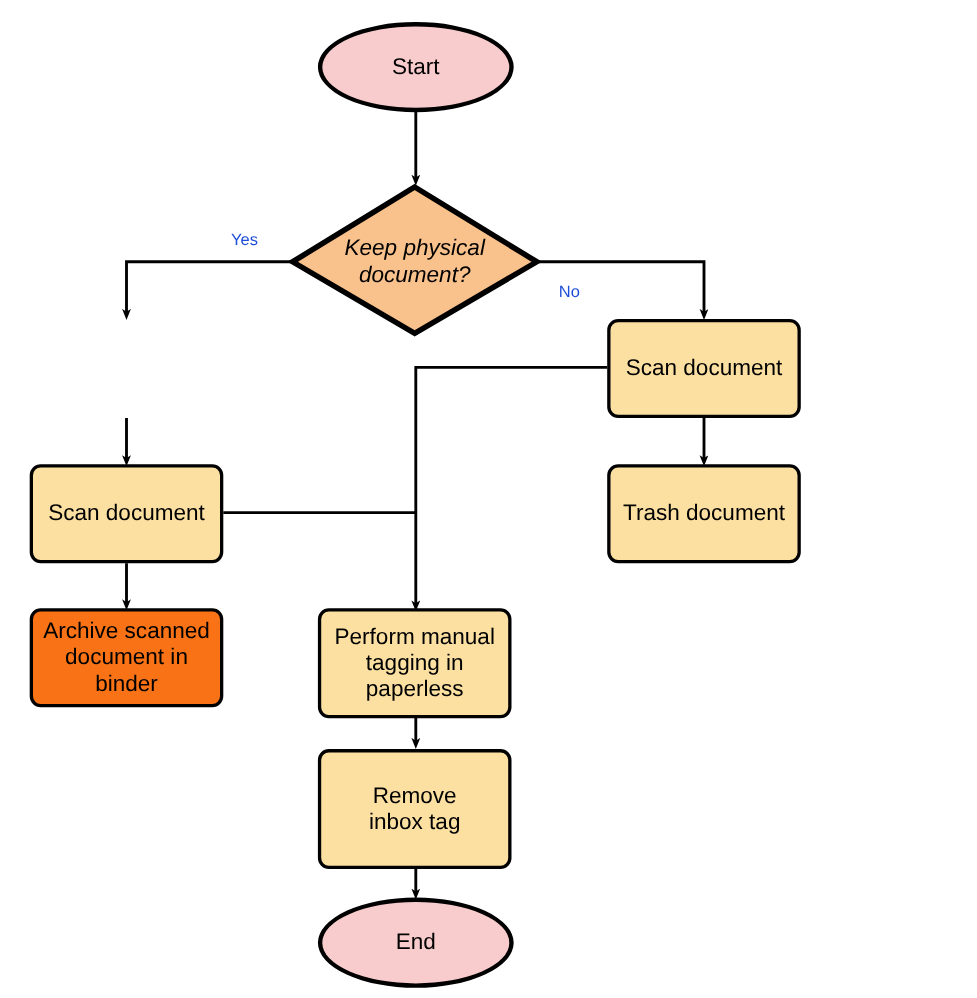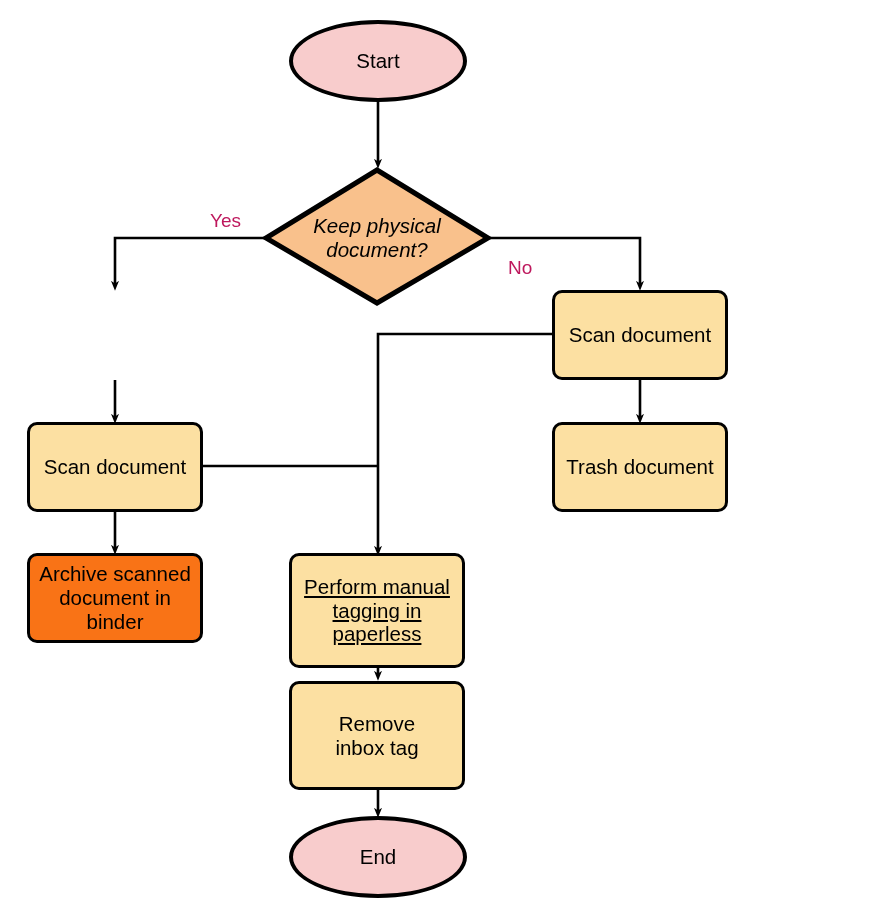--- a/index.html
+++ b/index.html
@@ -46,22 +46,22 @@
     border-radius: 50%;
     font-size: 20.5px;
   }
   .node-decision-label {
     font-size: 20.5px;
     z-index: 3;
     font-style: italic;
   }
   .edge-label {
     position: absolute;
-    font-size: 19px;
-    color: #be185d;
+    font-size: 15px;
+    color: #1d4ed8;
     white-space: nowrap;
   }
   .note {
     position: absolute;
     font-style: italic;
     font-size: 20px;
     color: #000000;
     line-height: 1.35;
     width: 404px;
   }
@@ -126,21 +126,21 @@
   </div>
 
   <div class="node node-box" style="left:552px; top:290px; width:176px; height:90px; background:#FCE0A2;">
     <span class="nobreak">Scan document</span>
   </div>
 
   <div class="node node-box" style="left:552px; top:422px; width:176px; height:90px; background:#FCE0A2;">
     <span class="nobreak">Trash document</span>
   </div>
 
-  <div class="node node-box" style="left:289px; top:553px; width:176px; height:115px; background:#FCE0A2;text-decoration:underline;">
+  <div class="node node-box" style="left:289px; top:553px; width:176px; height:100px; background:#FCE0A2;">
     <span class="nobreak">Perform manual
 tagging in
 paperless</span>
   </div>
 
   <div class="node node-box" style="left:289px; top:681px; width:176px; height:109px; background:#FCE0A2;">
     <span class="nobreak">Remove
 inbox tag</span>
   </div>
 

